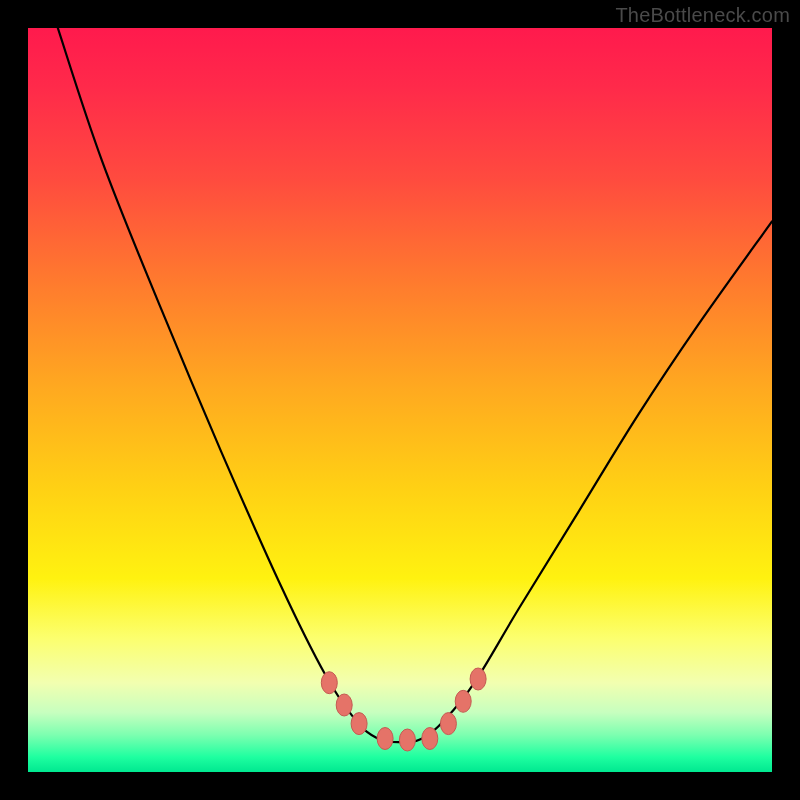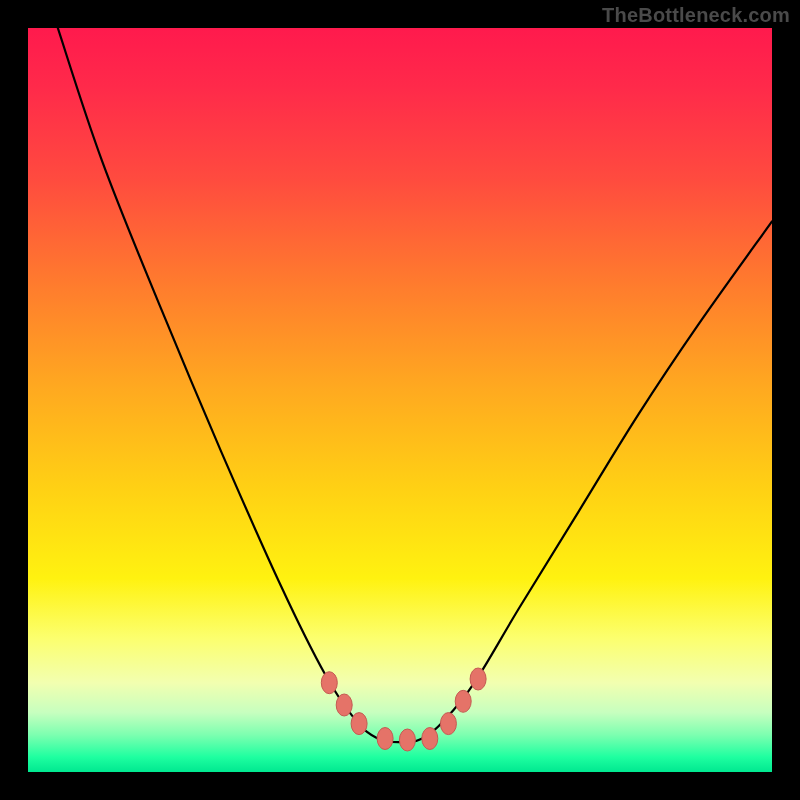--- a/index.html
+++ b/index.html
@@ -46,21 +46,21 @@
       #1effa0 98%,
       #00e890 100%
     );
   }
   .attribution {
     position: absolute;
     top: 4px;
     right: 10px;
     color: #4a4a4a;
     font-size: 20px;
-    font-weight: 700;
+    font-weight: 400;
     letter-spacing: 0.2px;
     user-select: none;
   }
   svg.curve {
     position: absolute;
     inset: 0;
     width: 100%;
     height: 100%;
   }
 </style>

